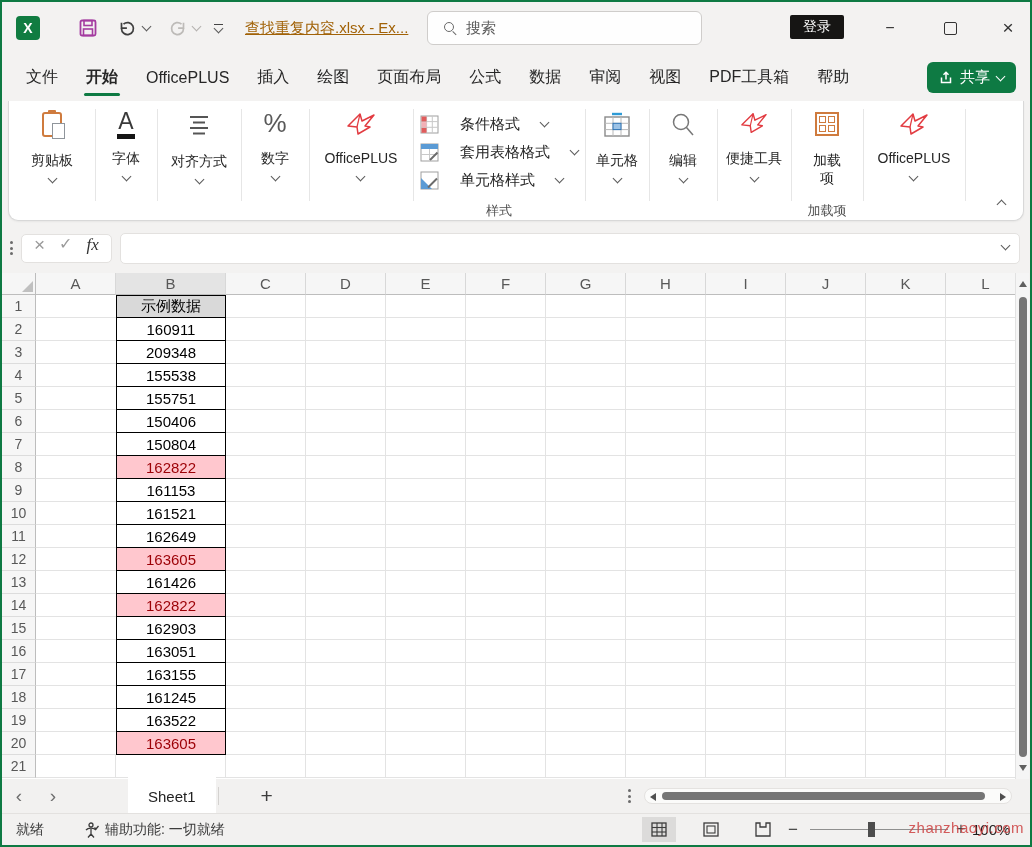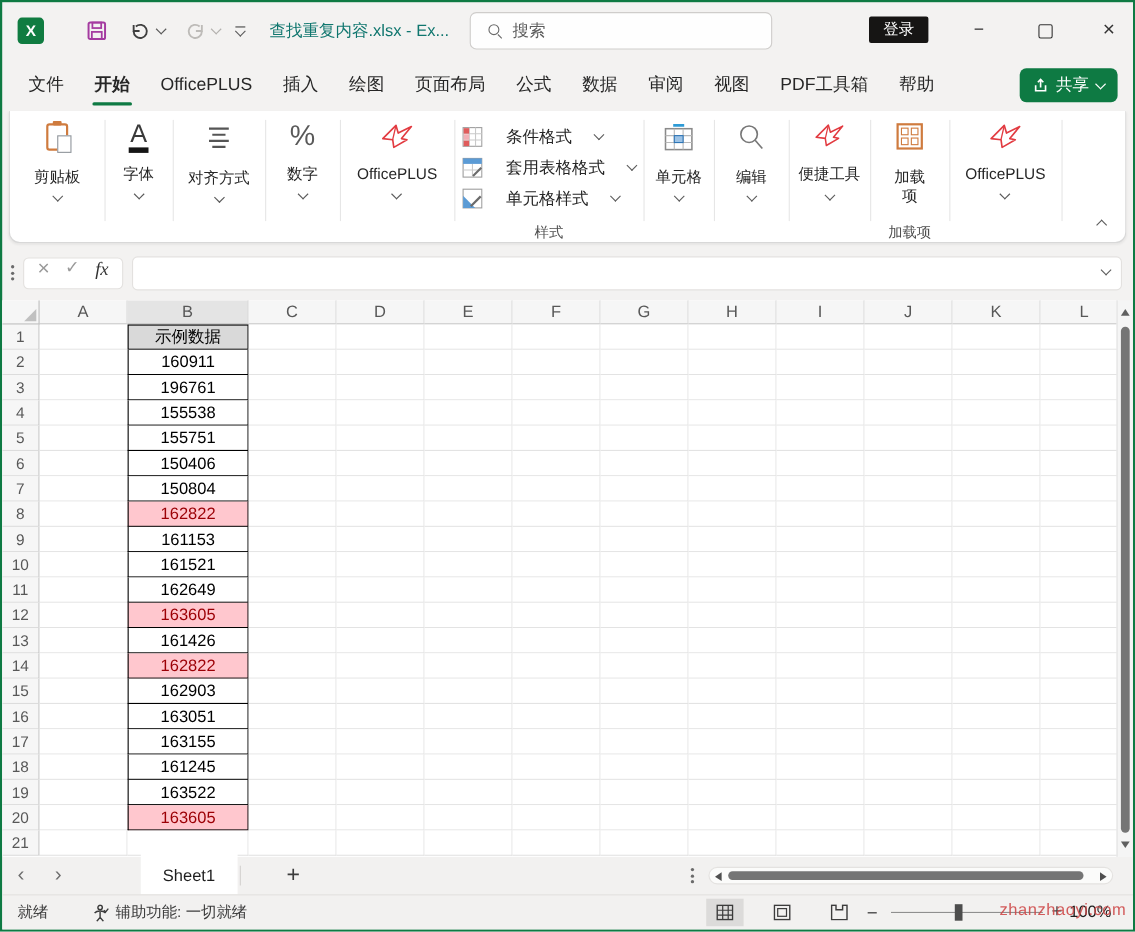--- a/index.html
+++ b/index.html
@@ -9,21 +9,21 @@
   .titlebar{position:absolute;left:0;top:0;right:0;height:52px;display:flex;align-items:center;}
   .xl-icon{width:24px;height:24px;margin-left:14px;background:#107c41;border-radius:4px;color:#fff;font-weight:bold;font-size:14px;display:flex;align-items:center;justify-content:center;}
   .qat{display:flex;align-items:center;gap:6px;margin-left:18px;}
   .qat svg{display:block;}
   .chev{display:inline-block;width:6px;height:6px;border-right:1.5px solid #5a5a5a;border-bottom:1.5px solid #5a5a5a;transform:rotate(45deg);margin-top:-3px;}
   .chev.grey{border-color:#b3b1ae;}
   .chev.up{transform:rotate(-135deg);margin-top:4px;}
   .chev.white{border-color:#fff;}
   .qat-more{display:flex;flex-direction:column;align-items:center;margin-left:8px;}
   .qat-more .bar{width:9px;border-top:1.6px solid #444;margin-bottom:3px;}
-  .file-name{margin-left:22px;font-size:15px;color:#0f766e;white-space:nowrap;}
+  .file-name{margin-left:22px;font-size:15px;color:#a16207;white-space:nowrap;text-decoration:underline;}
   .searchbox{position:absolute;left:425px;top:9px;width:275px;height:34px;box-sizing:border-box;background:#fefefe;border:1px solid #cfcdcb;border-radius:6px;display:flex;align-items:center;color:#5c5c5c;font-size:15px;}
   .mag{position:relative;width:12px;height:12px;margin:0 10px 0 16px;}
   .mag::before{content:"";position:absolute;left:0;top:0;width:8px;height:8px;border:1.6px solid #6a6a6a;border-radius:50%;}
   .mag::after{content:"";position:absolute;left:9px;top:9px;width:5px;border-top:1.6px solid #6a6a6a;transform:rotate(45deg);transform-origin:0 0;}
   .signin{position:absolute;left:788px;top:13px;width:54px;height:24px;background:#161514;color:#fff;font-size:14px;border-radius:2px;display:flex;align-items:center;justify-content:center;}
   .winbtn{position:absolute;top:6px;width:44px;height:40px;display:flex;align-items:center;justify-content:center;color:#333;}
   .winbtn.min{left:866px;font-size:16px;}
   .winbtn.min::before{content:"\2212";}
   .winbtn.max{left:926px;}
   .winbtn.max i{display:block;width:11px;height:11px;border:1.4px solid #333;border-radius:2px;}
@@ -462,21 +462,21 @@
         <div class="cell"></div>
         <div class="cell"></div>
         <div class="cell"></div>
         <div class="cell"></div>
         <div class="cell"></div>
         <div class="cell"></div>
         <div class="cell"></div>
         <div class="cell"></div>
         <div class="rh">3</div>
         <div class="cell noR"></div>
-        <div class="cell tbl">196761</div>
+        <div class="cell tbl">209348</div>
         <div class="cell"></div>
         <div class="cell"></div>
         <div class="cell"></div>
         <div class="cell"></div>
         <div class="cell"></div>
         <div class="cell"></div>
         <div class="cell"></div>
         <div class="cell"></div>
         <div class="cell"></div>
         <div class="cell"></div>

